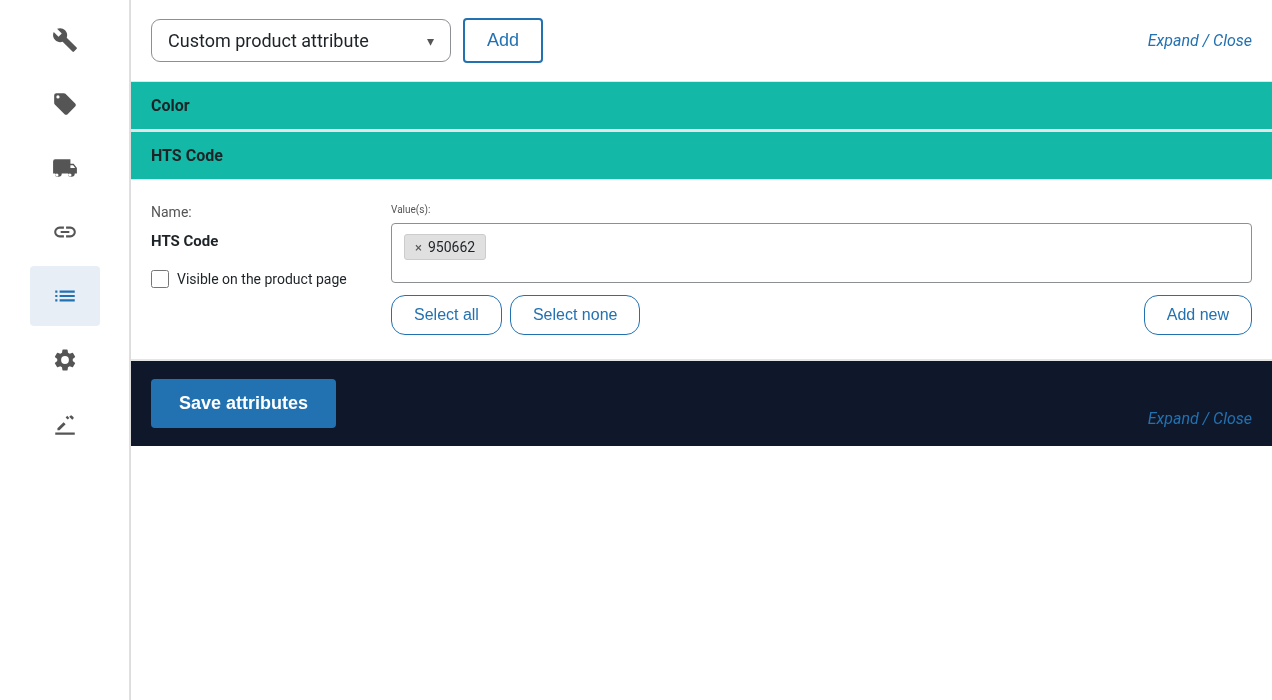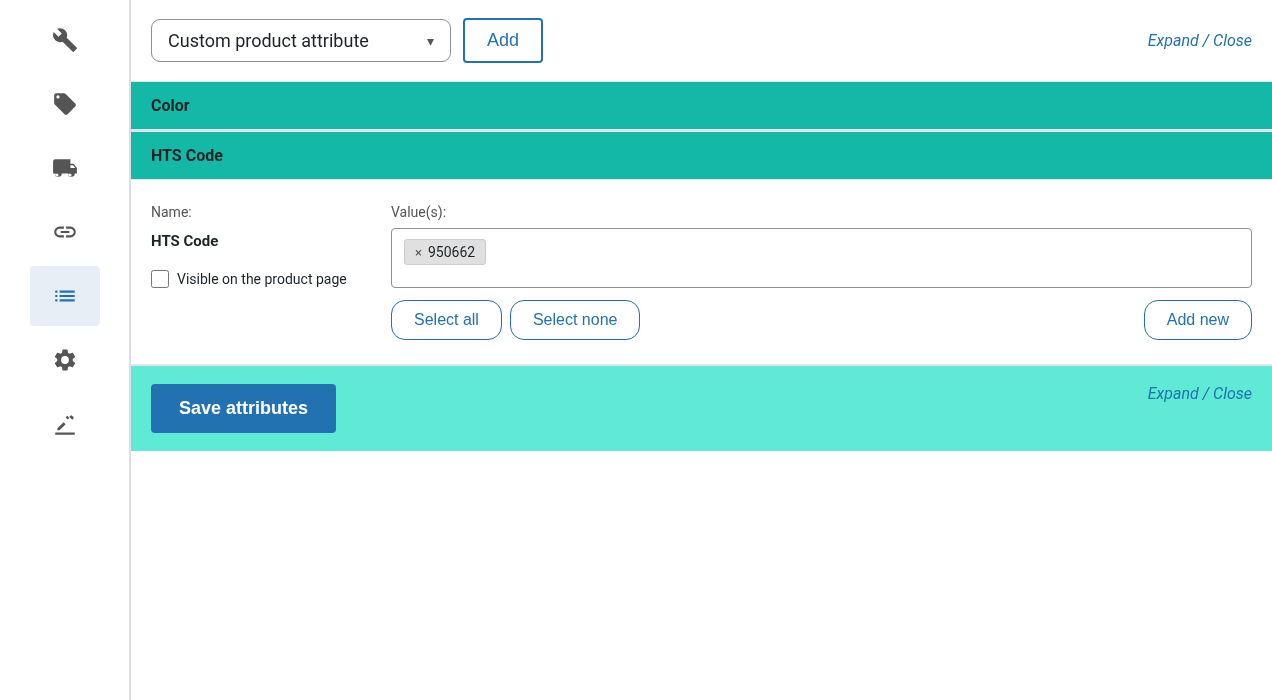--- a/index.html
+++ b/index.html
@@ -149,21 +149,21 @@
       width: 18px;
       height: 18px;
       cursor: pointer;
     }
 
     .attr-right {
       flex: 1;
     }
 
     .values-label {
-      font-size: 14px;
+      font-size: 10px;
       color: #555;
       margin-bottom: 8px;
     }
 
     .values-input-area {
       border: 1px solid #8c8f94;
       border-radius: 4px;
       padding: 10px 12px;
       min-height: 60px;
       background: #fff;
@@ -206,24 +206,24 @@
       border-radius: 14px;
       cursor: pointer;
     }
     .action-btn.add-new {
       margin-left: auto;
     }
 
     
     .footer-row {
       display: flex;
-      align-items: flex-start;
+      align-items: flex-end;
       justify-content: space-between;
       padding: 18px 20px;
-      background: #5eead4;
+      background: #0f172a;
       border-top: 1px solid #e5e5e5;
     }
 
     .save-button {
       background: #2271b1;
       color: #fff;
       border: none;
       font-size: 18px;
       padding: 14px 28px;
       border-radius: 4px;

